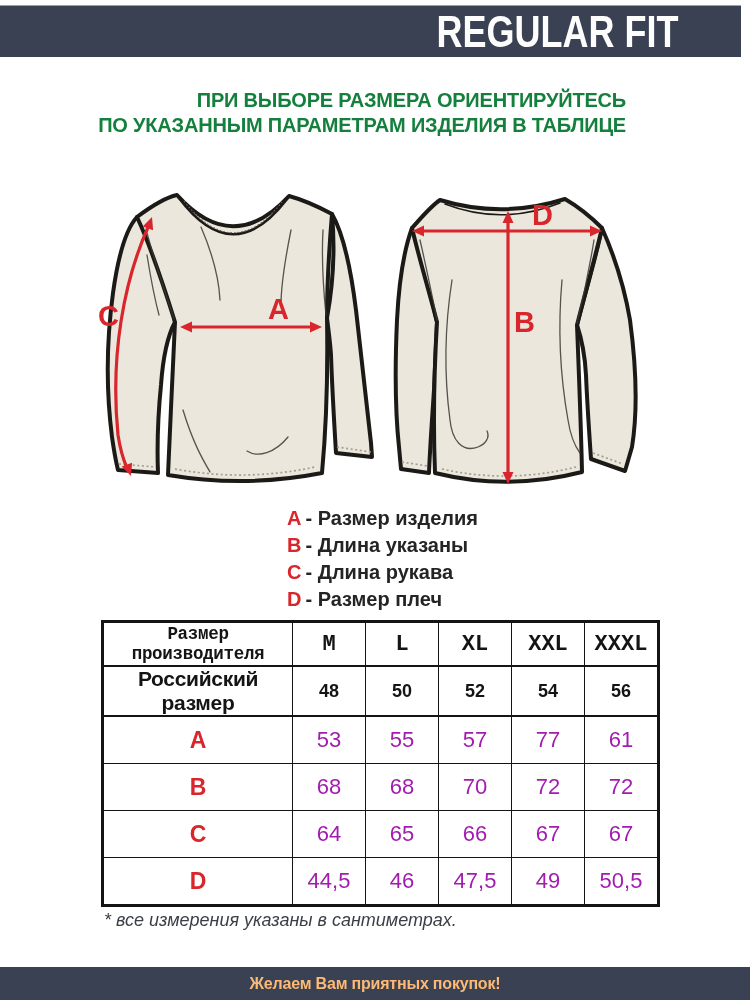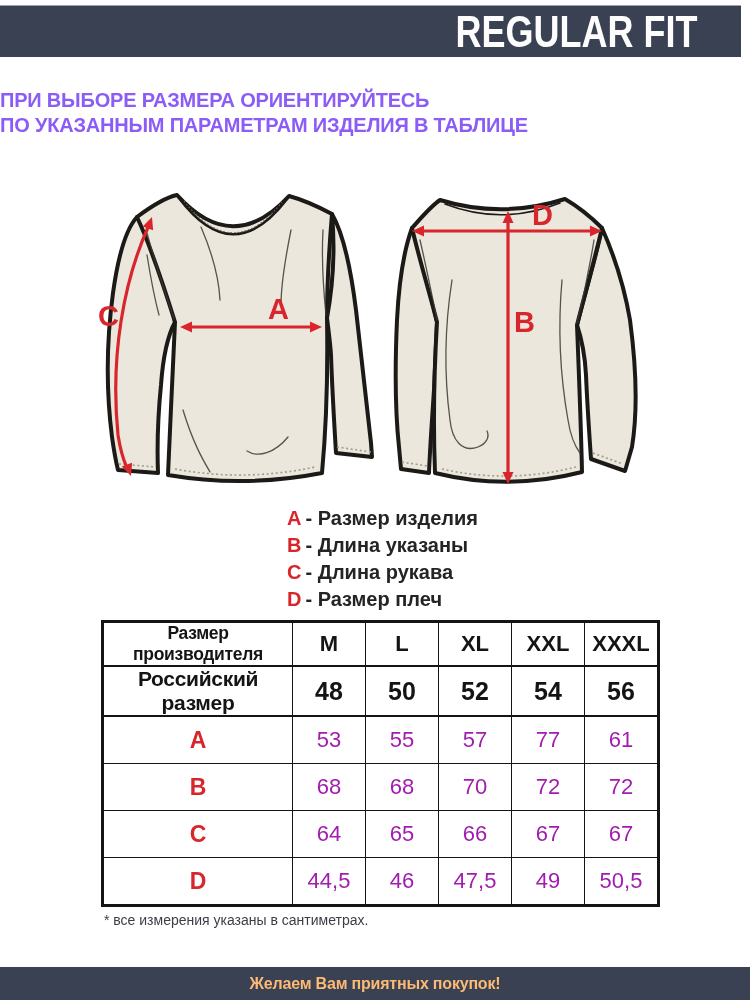--- a/index.html
+++ b/index.html
@@ -5,26 +5,26 @@
   :root{
     --navy:#3a4153; --red:#d8262c; --garment-fill:#ece7dd;
     --outline:#1c1a16; --stitch:#a39d90;
   }
   html,body{margin:0;padding:0;}
   body{width:750px;height:1000px;background:#fff;font-family:"Liberation Sans",sans-serif;position:relative;overflow:hidden;}
   .page{position:absolute;left:0;top:0;width:750px;height:1000px;background:#fff;}
 
   .header-bar{position:absolute;left:0;top:5px;width:741px;height:52px;background:var(--navy);
     border-top:1px solid #9aa0af;display:flex;align-items:center;justify-content:flex-end;
-    padding-right:44px;box-sizing:border-box;}
+    padding-right:63px;box-sizing:border-box;}
   .header-title{color:#fdfdfd;font-weight:bold;font-size:45px;line-height:1;
     transform:scaleX(0.8);transform-origin:right center;white-space:nowrap;}
 
-  .intro{position:absolute;left:0;top:88px;width:626px;text-align:left;
-    font-size:20px;font-weight:bold;color:#8b5cf6;line-height:25px;letter-spacing:-0.2px;}
+  .intro{position:absolute;left:0;top:88px;width:626px;text-align:right;
+    font-size:20px;font-weight:bold;color:#15803d;line-height:25px;letter-spacing:-0.2px;}
 
   .diagram-svg{position:absolute;width:290px;height:310px;}
   .front-svg{left:95px;top:185px;}
   .back-svg{left:390px;top:185px;}
   .garment{fill:var(--garment-fill);stroke:var(--outline);stroke-width:4;stroke-linejoin:round;}
   .seam{fill:none;stroke:var(--outline);stroke-width:2.6;stroke-linecap:round;}
   .thin{fill:none;stroke:var(--outline);stroke-width:1.6;stroke-linecap:round;}
   .wrinkle{fill:none;stroke:#3a3833;stroke-width:1.3;stroke-linecap:round;opacity:.85;}
   .stitch{fill:none;stroke:var(--stitch);stroke-width:1.7;stroke-dasharray:2 2.6;}
   .collarstitch{fill:none;stroke:#6b665c;stroke-width:1.1;stroke-dasharray:1.6 2;}
@@ -34,31 +34,31 @@
 
   .legend{position:absolute;left:287px;top:505px;font-size:20px;font-weight:bold;color:#242424;}
   .legend-item{line-height:27px;white-space:nowrap;}
   .legend-key{color:var(--red);margin-right:4px;}
 
   table.size-table{position:absolute;left:101px;top:620px;border-collapse:collapse;table-layout:fixed;
     width:548px;border:3px solid #141414;color:#141414;}
   table.size-table td{border:1.5px solid #141414;text-align:center;vertical-align:middle;padding:0;}
   td.c1{width:188px;border-right:3px solid #141414;}
   td.vcol{width:72px;}
-  tr.hrow td{border-bottom:2.5px solid #141414;height:42px;}
+  tr.hrow td{border-bottom:2.5px solid #141414;height:42px;font-family:Liberation Mono, monospace;}
   tr.rrow td{border-bottom:2.5px solid #141414;height:46px;}
   tr.drow td{height:46px;}
   .cell-head-label{font-size:17.5px;font-weight:bold;letter-spacing:-0.3px;}
   .cell-head-size{font-size:22px;font-weight:bold;}
   .cell-row-label{font-size:21px;font-weight:bold;letter-spacing:-0.3px;}
-  .cell-bold-val{font-size:25px;font-weight:bold;}
+  .cell-bold-val{font-size:18px;font-weight:bold;}
   .cell-letter{font-size:23px;font-weight:bold;color:var(--red);}
   .cell-val{font-size:22px;font-weight:normal;color:#a21caf;}
 
-  .footnotes{position:absolute;left:104px;top:909px;font-size:14px;
+  .footnotes{position:absolute;left:104px;top:909px;font-style:italic;font-size:18px;
     color:#3b3e46;line-height:22px;}
 
   .footer-bar{position:absolute;left:0;top:967px;width:750px;height:33px;background:var(--navy);
     display:flex;align-items:center;justify-content:center;}
   .footer-message{color:#fdba74;font-weight:bold;font-size:16px;letter-spacing:-0.2px;}
 </style>
 </head>
 <body>
 
 <div class="page">

